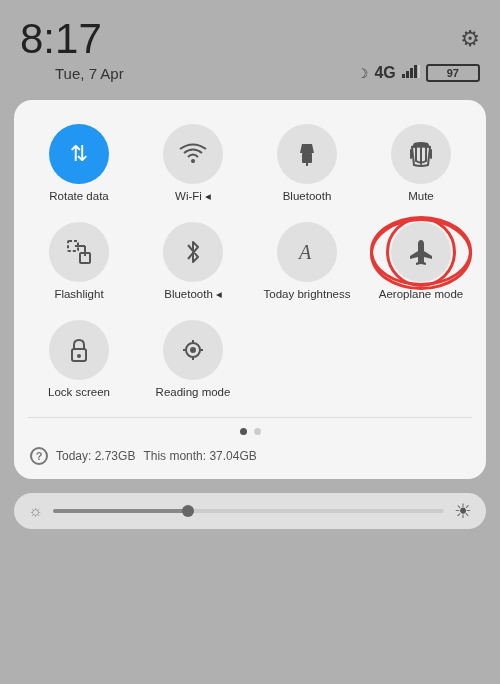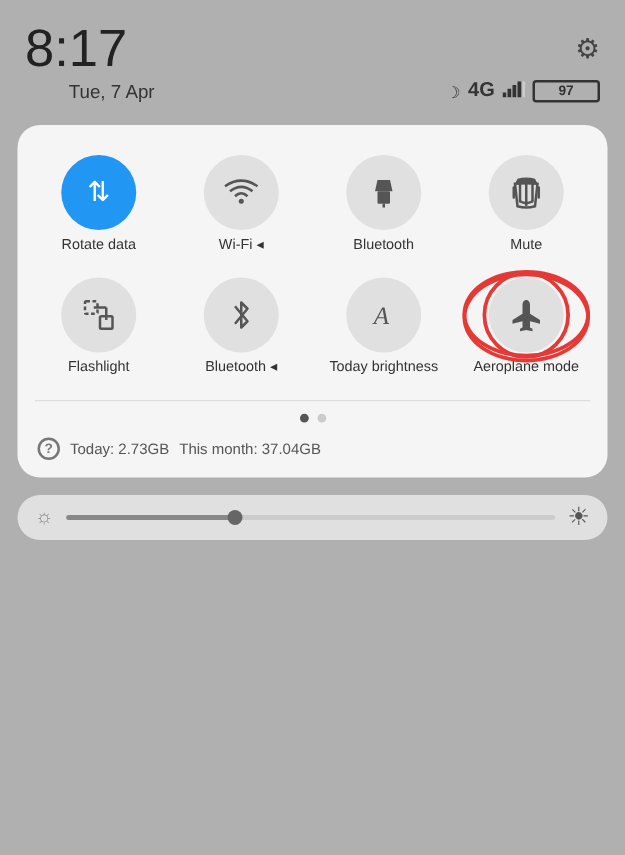--- a/index.html
+++ b/index.html
@@ -296,20 +296,43 @@
       </div>
       <div class="tile highlighted" style="position: relative; overflow: visible;">
         <div class="tile-circle">
           <svg class="svg-icon" viewBox="0 0 30 30" fill="#555">
             <path d="M15 3 C13 3 12 5 12 7 L12 14 L4 19 L4 22 L12 20 L12 25 L10 26 L10 28 L15 27 L20 28 L20 26 L18 25 L18 20 L26 22 L26 19 L18 14 L18 7 C18 5 17 3 15 3 Z"></path>
           </svg>
         </div>
         <span class="tile-label">Aeroplane mode</span>
         <div style="position: absolute; top: 0px; left: 4px; right: 4px; height: 72px; border: 3px solid rgb(229, 57, 53); border-radius: 50%; pointer-events: none; z-index: 10;"></div>
       </div>
+      <div class="tile">
+        <div class="tile-circle">
+          <svg class="svg-icon" viewBox="0 0 30 30" fill="none" stroke="#555" stroke-width="2">
+            <rect x="8" y="14" width="14" height="12" rx="2" fill="none" stroke="#555"></rect>
+            <path d="M10 14 L10 10 Q10 5 15 5 Q20 5 20 10 L20 14" fill="none"></path>
+            <circle cx="15" cy="21" r="2" fill="#555" stroke="none"></circle>
+          </svg>
+        </div>
+        <span class="tile-label">Lock screen</span>
+      </div>
+      <div class="tile">
+        <div class="tile-circle">
+          <svg class="svg-icon" viewBox="0 0 30 30" fill="none" stroke="#555" stroke-width="2">
+            <circle cx="15" cy="15" r="7"></circle>
+            <circle cx="15" cy="15" r="3" fill="#555" stroke="none"></circle>
+            <line x1="15" y1="5" x2="15" y2="8"></line>
+            <line x1="15" y1="22" x2="15" y2="25"></line>
+            <line x1="5" y1="15" x2="8" y2="15"></line>
+            <line x1="22" y1="15" x2="25" y2="15"></line>
+          </svg>
+        </div>
+        <span class="tile-label">Reading mode</span>
+      </div>
     </div>
 
   <div class="divider"></div>
 
   <div class="page-dots" id="dots-container">
   <div class="dot active"></div>
       <div class="dot"></div>
     </div>
 
   <div class="data-usage">

